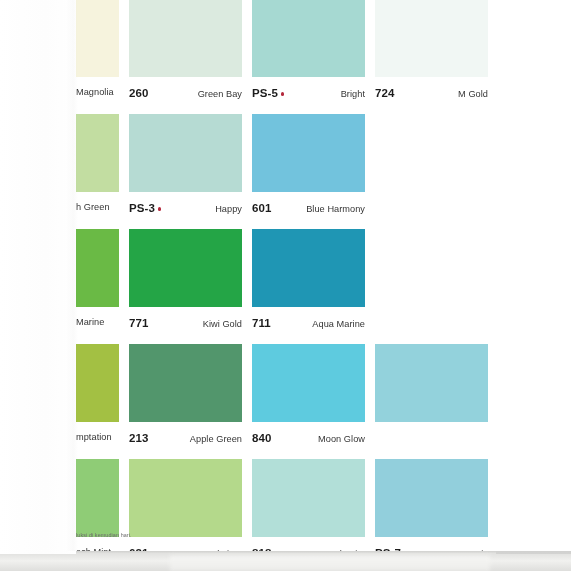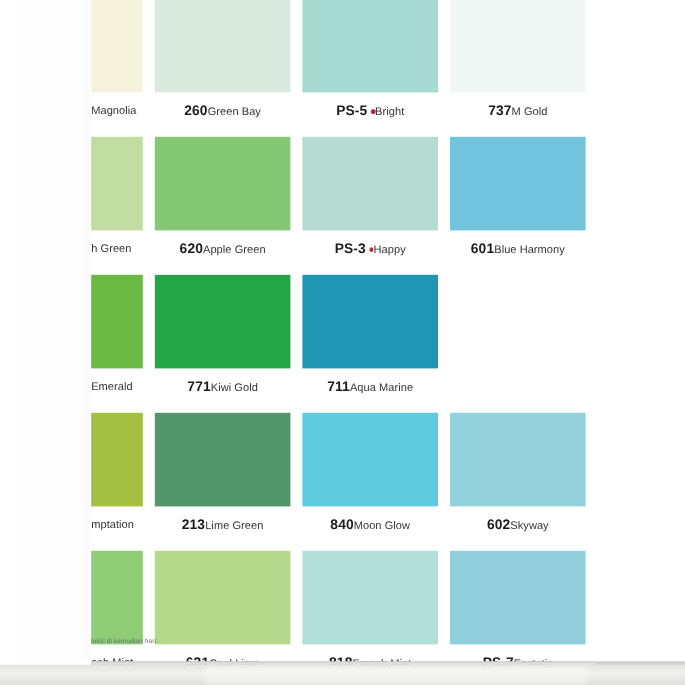--- a/index.html
+++ b/index.html
@@ -89,21 +89,21 @@
     margin-left: 10px;
   }
   .chip {
     height: 78px;
     width: 100%;
     border-radius: 0px;
   }
   .cell.partial .chip { width: 43px; }
   .labels {
     display: flex;
-    justify-content: center;
+    justify-content: space-between;
     align-items: baseline;
     height: 37px;
     padding-top: 10px;
     box-sizing: border-box;
   }
   .cell.partial .labels {
     width: 43px;
     justify-content: flex-start;
   }
   .code {
@@ -179,37 +179,30 @@
         <div class="cell full">
           <div class="chip" style="background: rgb(166, 217, 210);"></div>
           <div class="labels">
             <span class="code">PS-5<span class="dot"></span></span>
             <span class="name">Bright</span>
           </div>
         </div>
         <div class="cell full">
           <div class="chip" style="background: rgb(241, 247, 244);"></div>
           <div class="labels">
-            <span class="code">737</span>
+            <span class="code">724</span>
             <span class="name">M Gold</span>
           </div>
         </div>
       </div>
       <div class="row">
         <div class="cell partial">
           <div class="chip" style="background: rgb(194, 221, 161);"></div>
           <div class="labels">
             <span class="name">h Green</span>
-          </div>
-        </div>
-        <div class="cell full">
-          <div class="chip" style="background: rgb(132, 200, 115);"></div>
-          <div class="labels">
-            <span class="code">620</span>
-            <span class="name">Apple Green</span>
           </div>
         </div>
         <div class="cell full">
           <div class="chip" style="background: rgb(182, 219, 211);"></div>
           <div class="labels">
             <span class="code">PS-3<span class="dot"></span></span>
             <span class="name">Happy</span>
           </div>
         </div>
         <div class="cell full">
@@ -217,21 +210,21 @@
           <div class="labels">
             <span class="code">601</span>
             <span class="name">Blue Harmony</span>
           </div>
         </div>
       </div>
       <div class="row">
         <div class="cell partial">
           <div class="chip" style="background: rgb(106, 186, 69);"></div>
           <div class="labels">
-            <span class="name">Emerald</span>
+            <span class="name">Marine</span>
           </div>
         </div>
         <div class="cell full">
           <div class="chip" style="background: rgb(36, 165, 70);"></div>
           <div class="labels">
             <span class="code">771</span>
             <span class="name">Kiwi Gold</span>
           </div>
         </div>
         <div class="cell full">
@@ -246,36 +239,32 @@
         <div class="cell partial">
           <div class="chip" style="background: rgb(163, 192, 67);"></div>
           <div class="labels">
             <span class="name">mptation</span>
           </div>
         </div>
         <div class="cell full">
           <div class="chip" style="background: rgb(82, 150, 108);"></div>
           <div class="labels">
             <span class="code">213</span>
-            <span class="name">Lime Green</span>
+            <span class="name">Apple Green</span>
           </div>
         </div>
         <div class="cell full">
           <div class="chip" style="background: rgb(94, 203, 223);"></div>
           <div class="labels">
             <span class="code">840</span>
             <span class="name">Moon Glow</span>
           </div>
         </div>
         <div class="cell full">
           <div class="chip" style="background: rgb(147, 210, 220);"></div>
-          <div class="labels">
-            <span class="code">602</span>
-            <span class="name">Skyway</span>
-          </div>
         </div>
       </div>
       <div class="row">
         <div class="cell partial">
           <div class="chip" style="background: rgb(143, 204, 118);"></div>
           <div class="labels">
             <span class="name">esh Mint</span>
           </div>
         </div>
         <div class="cell full">

